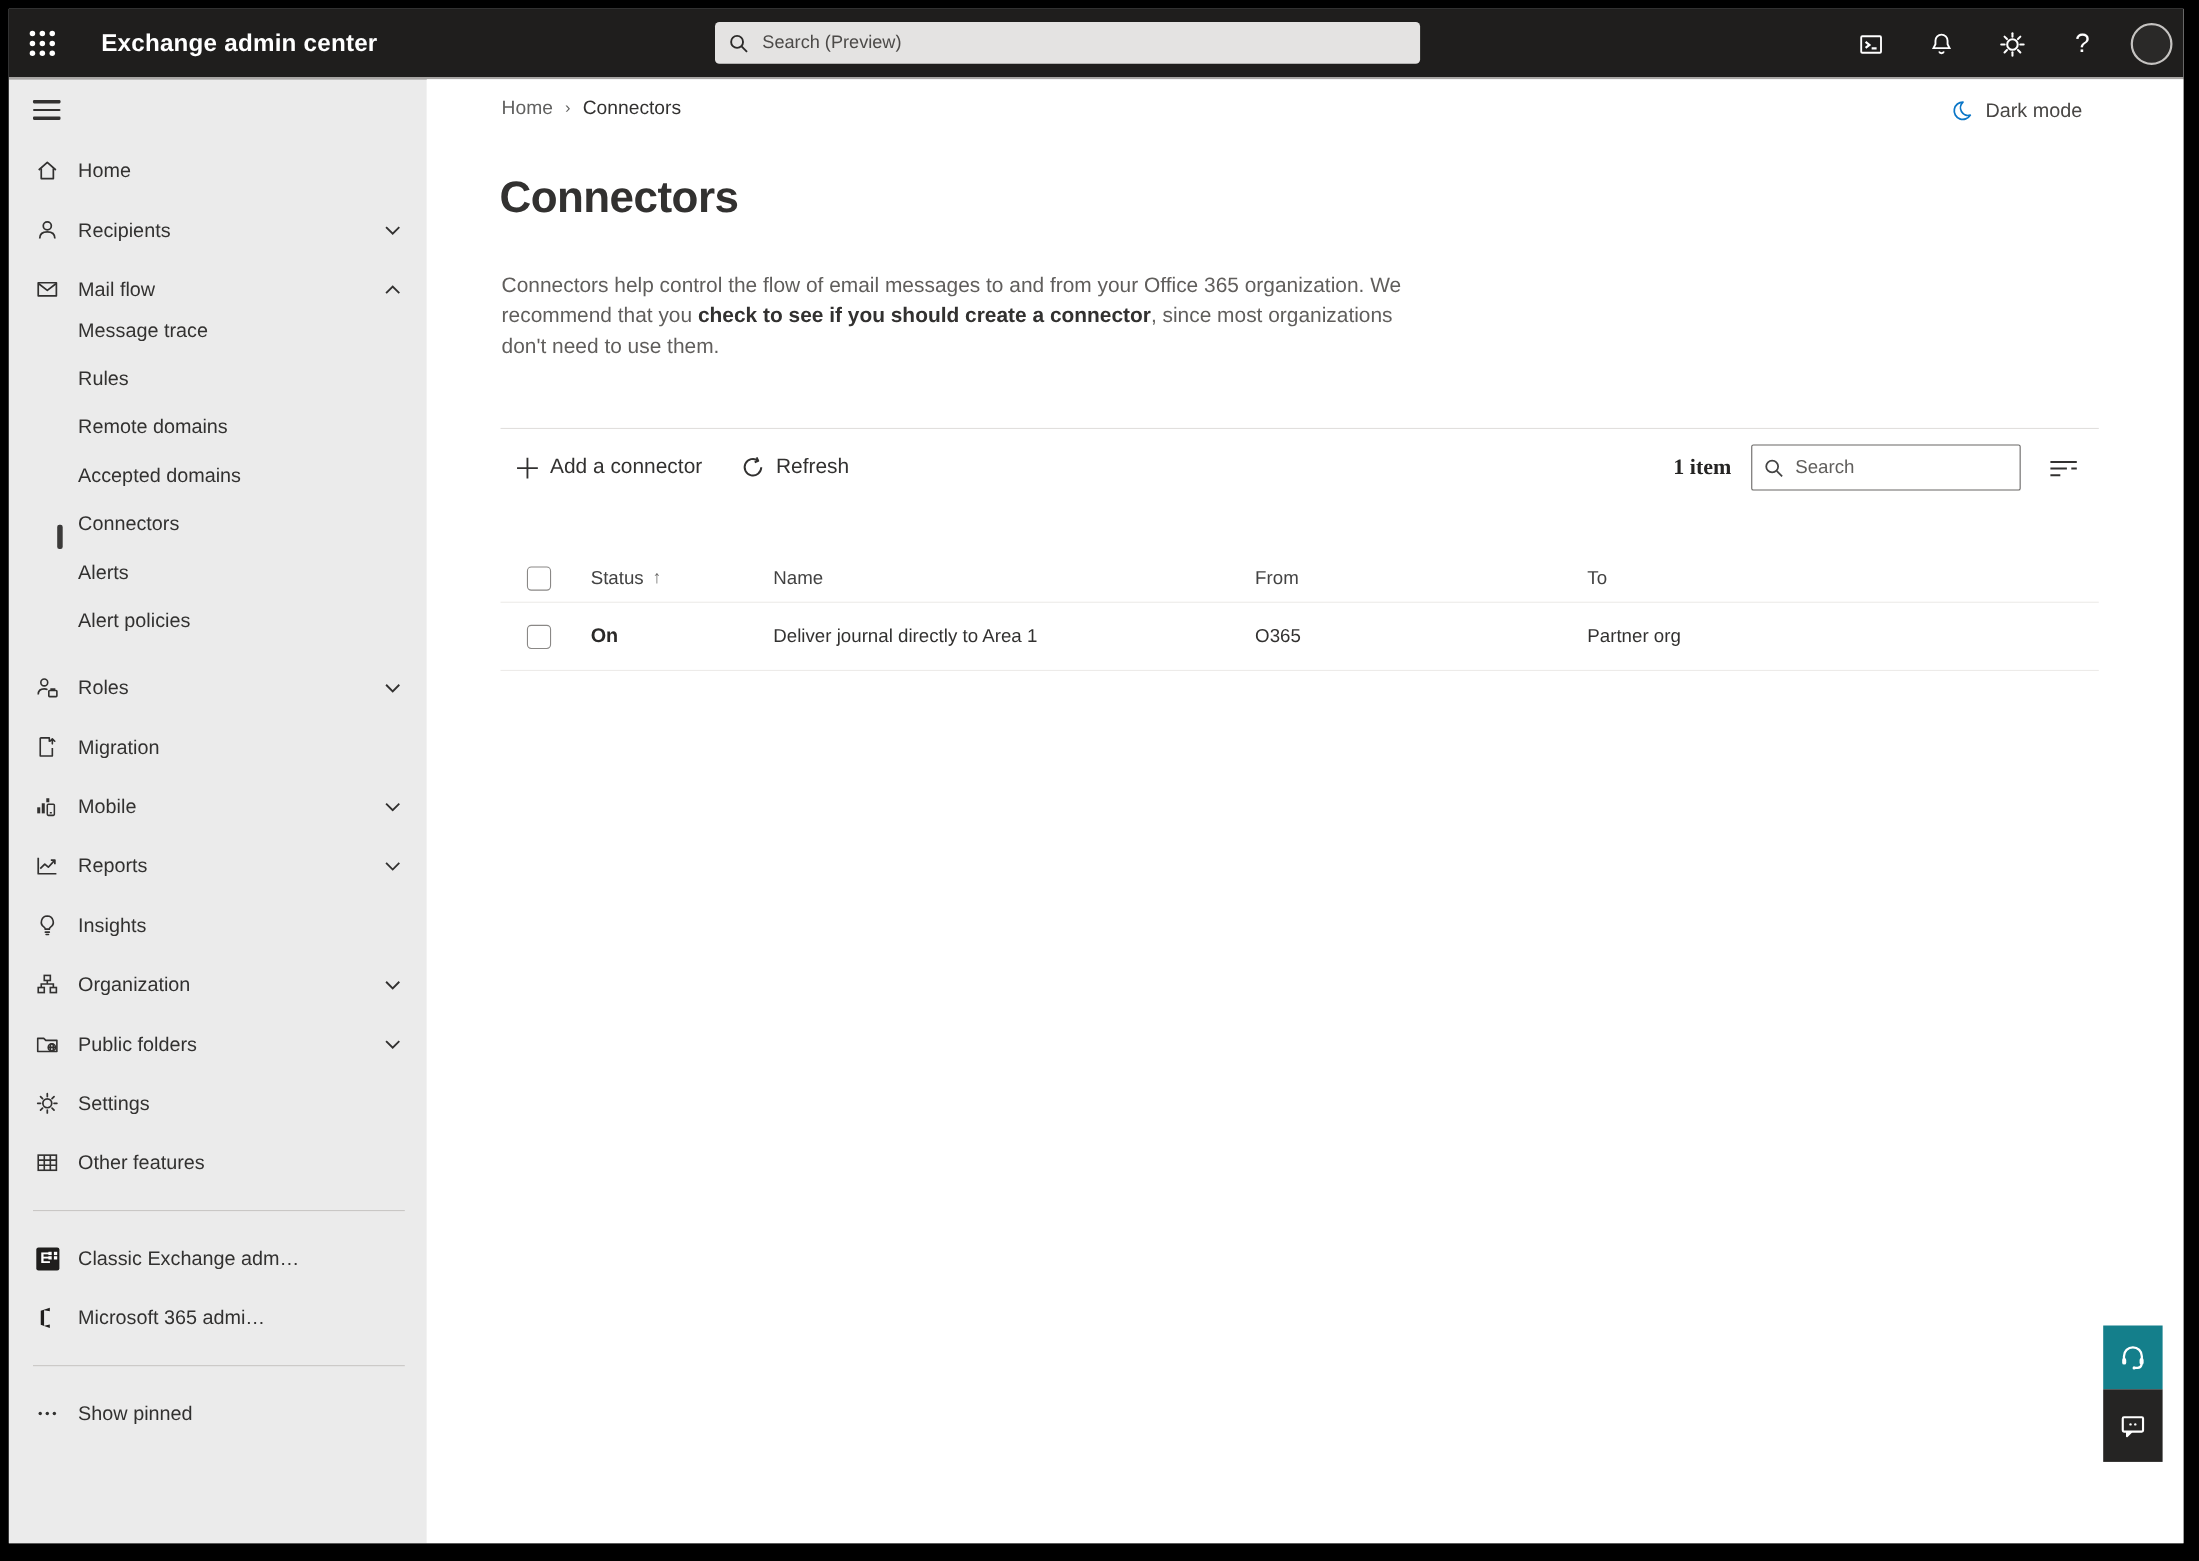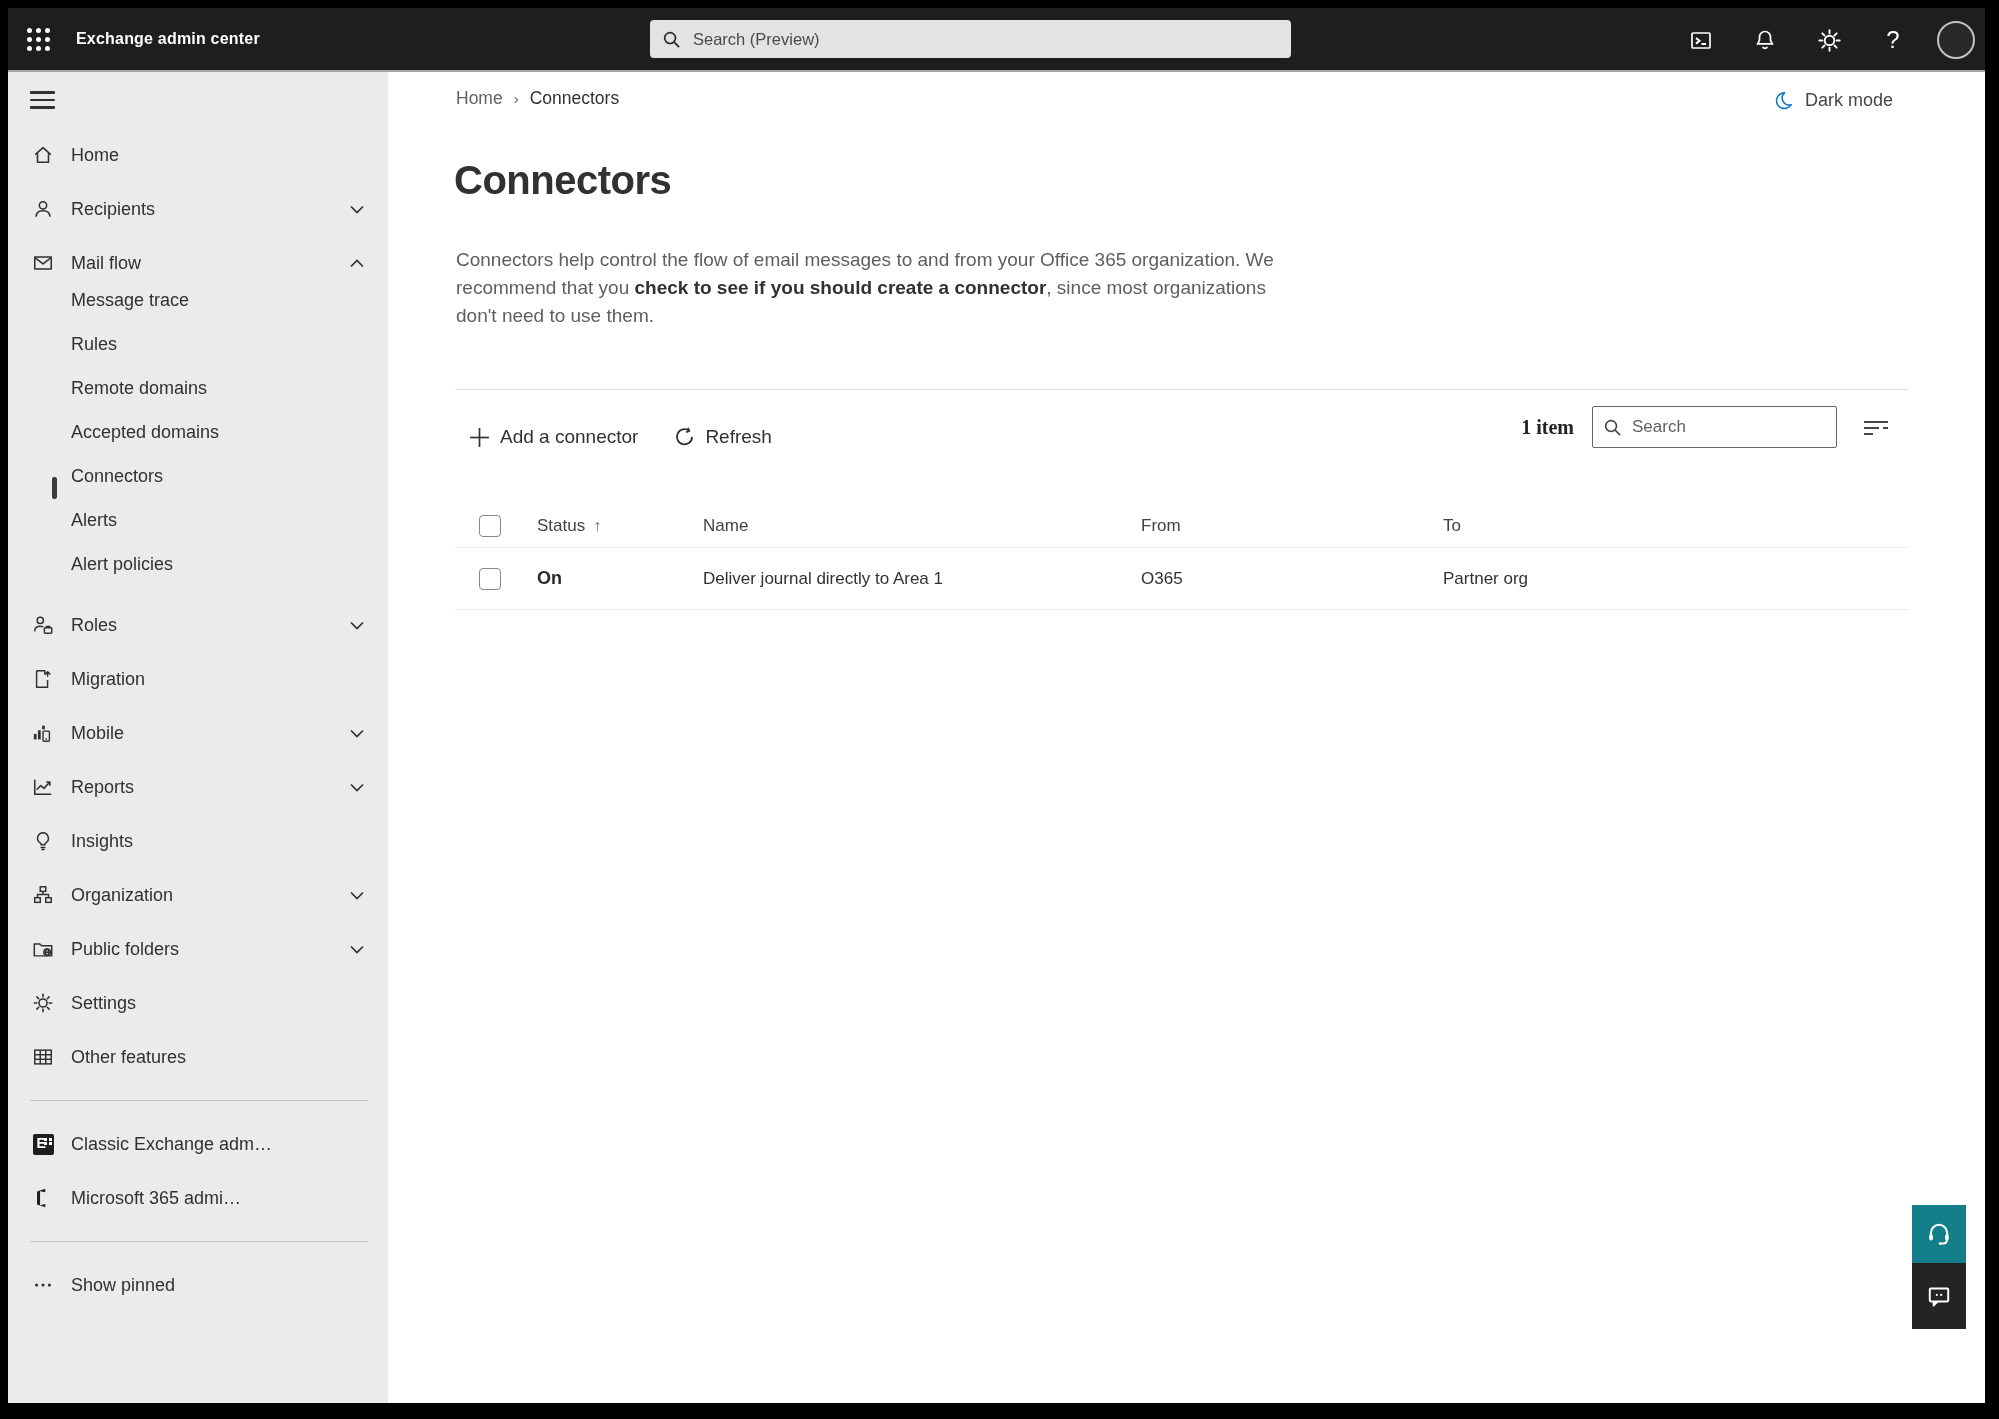--- a/index.html
+++ b/index.html
@@ -4,21 +4,21 @@
 <style>
   * { margin:0; padding:0; box-sizing:border-box; }
   html,body { width:1999px; height:1419px; background:#000; font-family:"Liberation Sans", sans-serif; }
   #app { position:absolute; left:8px; top:8px; width:1977px; height:1395px; background:#fff; display:flex; flex-direction:column; overflow:hidden; }
 
   
   .topbar { position:relative; height:64px; flex:0 0 64px; background:#1f1e1d; border-bottom:2px solid #a8a6a4; display:flex; align-items:center; color:#fff; }
   .waffle-btn { width:48px; height:64px; display:flex; align-items:center; justify-content:center; cursor:pointer; margin-left:6px; }
   .waffle { display:grid; grid-template-columns:repeat(3,5px); grid-template-rows:repeat(3,5px); gap:4px; }
   .waffle span { width:5px; height:5px; background:#fff; border-radius:50%; }
-  .app-title { font-size:16px; font-weight:700; margin-left:14px; letter-spacing:0.2px; }
+  .app-title { font-size:22px; font-weight:700; margin-left:30px; letter-spacing:0.2px; }
   .top-search { position:absolute; left:642px; top:12px; width:641px; height:38px; background:#e4e3e2; border-radius:4px; display:flex; align-items:center; padding:0 12px; }
   .top-search svg { flex:0 0 auto; margin-right:12px; }
   .top-search input { border:none; outline:none; background:transparent; font-size:16.5px; color:#3b3a39; width:100%; font-family:"Liberation Sans", sans-serif; }
   .top-search input::placeholder { color:#4c4a48; opacity:1; }
   .top-icons { position:absolute; right:10px; top:0; height:64px; display:flex; align-items:center; gap:24px; }
   .top-icon-btn { width:40px; height:44px; display:flex; align-items:center; justify-content:center; cursor:pointer; color:#fff; }
   .help-glyph { font-size:24px; color:#fff; font-weight:400; }
   .avatar { width:38px; height:38px; border-radius:50%; border:2px solid #c5c3c1; background:#2a2928; cursor:pointer; }
 
   
@@ -46,21 +46,21 @@
   .breadcrumb { position:absolute; left:68px; top:16px; font-size:17.5px; display:flex; align-items:center; gap:11px; }
   .crumb-home { color:#616160; cursor:pointer; }
   .crumb-sep { color:#616160; font-size:15px; }
   .crumb-cur { color:#323130; }
   .darkmode { position:absolute; right:92px; top:18px; display:flex; align-items:center; gap:11px; cursor:pointer; font-size:18px; color:#484644; }
   .page-title { position:absolute; left:66px; top:86px; font-size:40px; font-weight:700; color:#323130; letter-spacing:-0.5px; }
   .page-desc { position:absolute; left:68px; top:174px; width:848px; font-size:19px; line-height:28px; color:#605e5c; }
   .desc-link { color:#323130; font-weight:600; cursor:pointer; }
   .hdiv { position:absolute; left:67px; top:317px; width:1453px; border-top:1px solid #e1dfdd; }
 
-  .toolbar { position:absolute; left:67px; top:330px; right:96px; height:46px; display:flex; align-items:flex-end; padding-left:14px; }
+  .toolbar { position:absolute; left:67px; top:330px; right:96px; height:46px; display:flex; align-items:center; padding-left:14px; }
   .tool-btn { display:flex; align-items:center; gap:10px; font-size:19px; color:#323130; cursor:pointer; margin-right:36px; }
   .tool-right { margin-left:auto; display:flex; align-items:center; }
   .item-count { font-family:"Liberation Serif", serif; font-weight:700; font-size:20px; color:#252423; margin-right:18px; }
   .list-search { width:245px; height:42px; border:1px solid #696765; border-radius:2px; background:#fff; display:flex; align-items:center; padding:0 10px; }
   .list-search svg { margin-right:10px; flex:0 0 auto; }
   .list-search input { border:none; outline:none; font-size:17px; color:#3b3a39; width:100%; font-family:"Liberation Sans", sans-serif; }
   .list-search input::placeholder { color:#605e5c; opacity:1; }
   .filter-btn { margin-left:26px; cursor:pointer; display:flex; align-items:center; }
 
   .thead, .trow { position:absolute; left:67px; right:77px; display:flex; align-items:center; border-bottom:1px solid #edebe9; }

